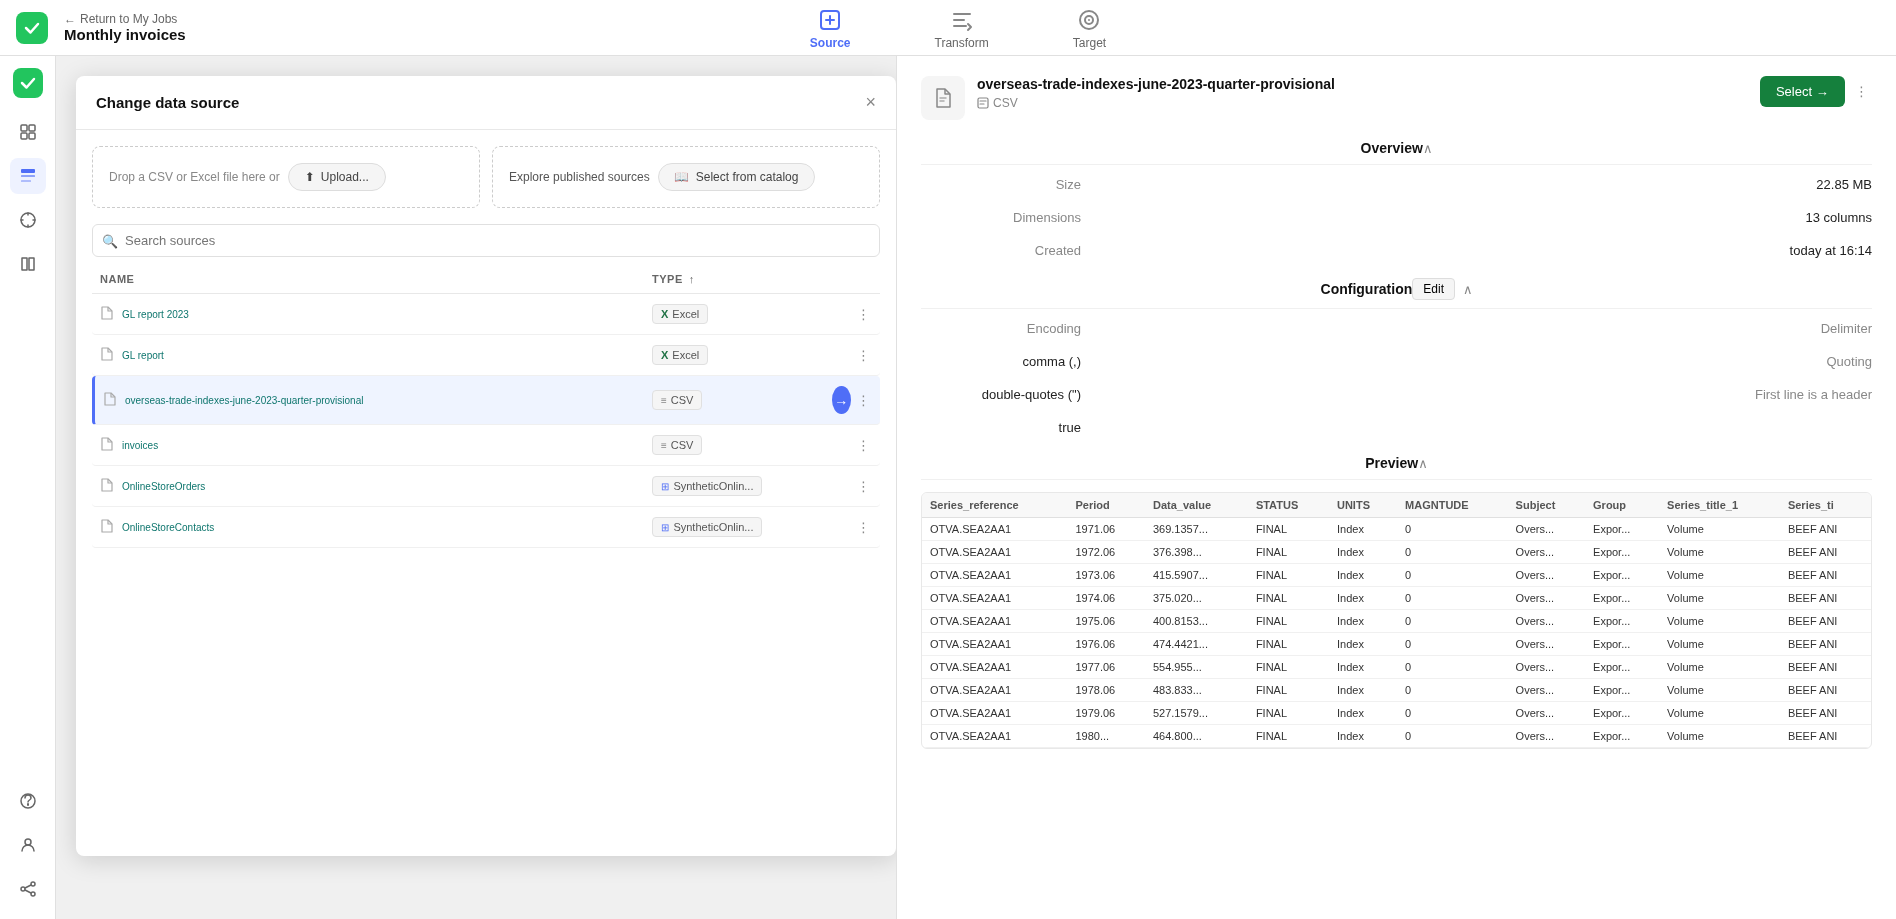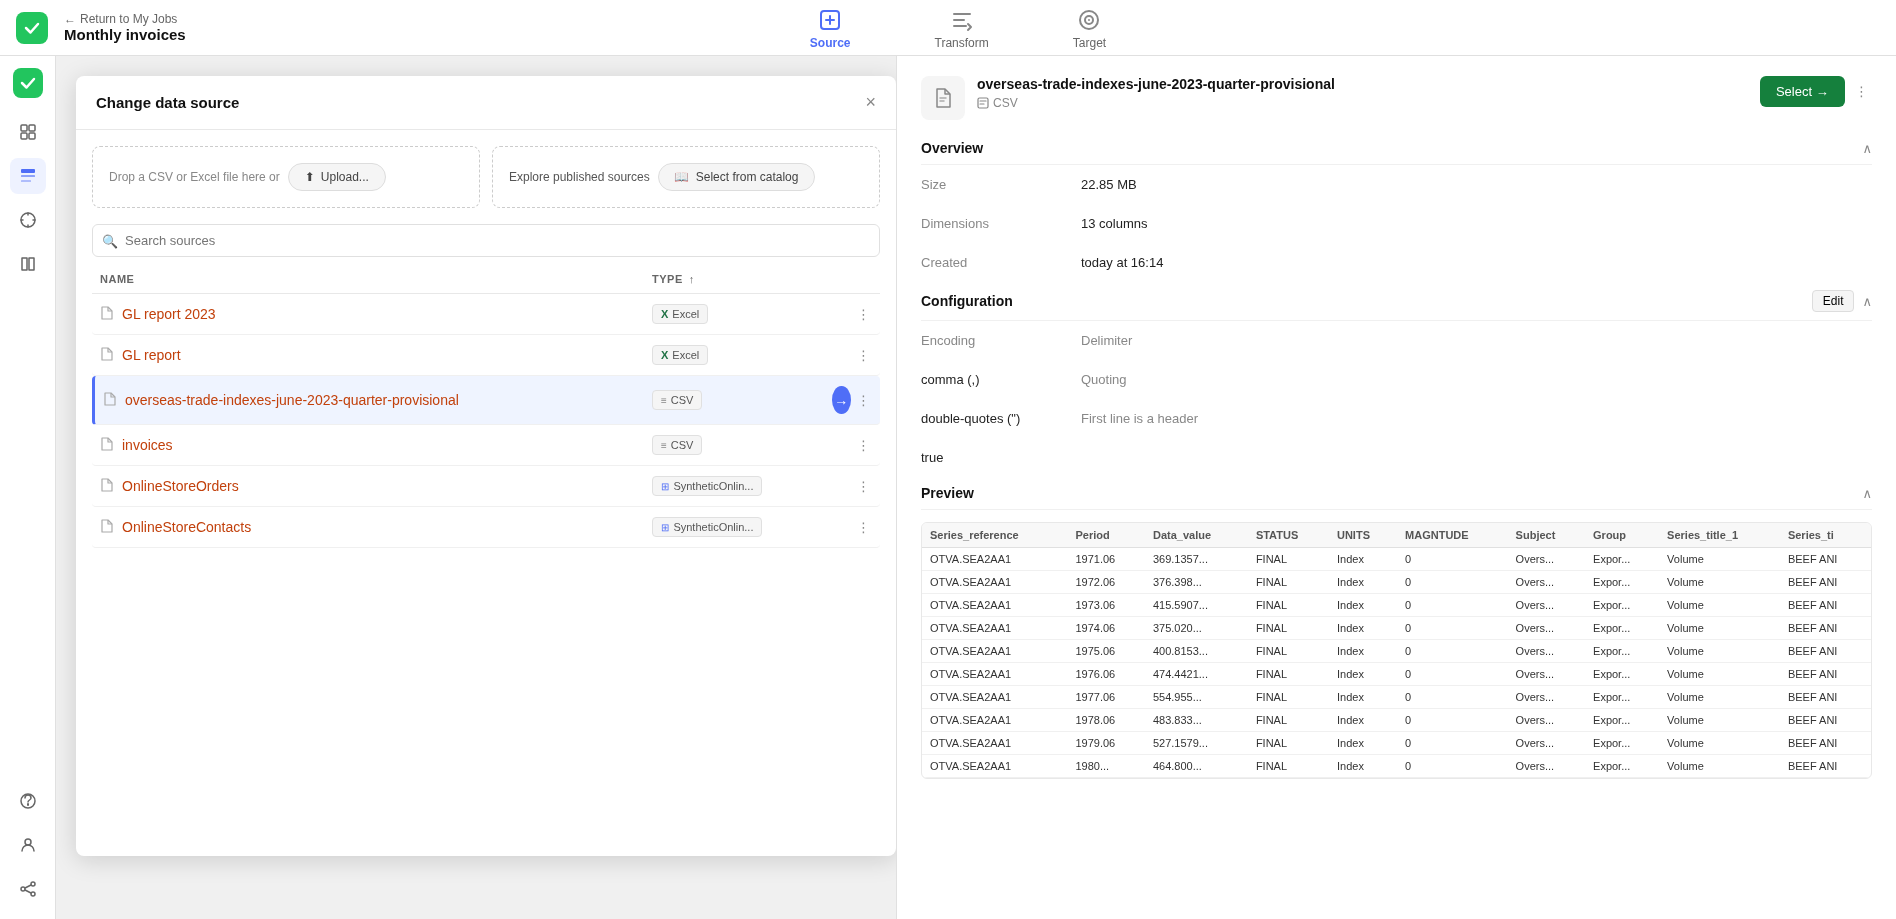--- a/index.html
+++ b/index.html
@@ -50,42 +50,42 @@
     .search-icon { position: absolute; left: 10px; top: 50%; transform: translateY(-50%); color: #aaa; }
 
     
     .source-table { flex: 1; overflow-y: auto; padding: 0 16px; }
     .table-header { display: flex; padding: 8px 8px; border-bottom: 1px solid #e8e8e8; }
     .col-name { flex: 1; font-size: 11px; font-weight: 600; color: #666; text-transform: uppercase; letter-spacing: 0.5px; }
     .col-type { width: 180px; font-size: 11px; font-weight: 600; color: #666; text-transform: uppercase; letter-spacing: 0.5px; display: flex; align-items: center; gap: 4px; }
     .col-actions { width: 40px; }
     .table-row { display: flex; align-items: center; padding: 10px 8px; border-bottom: 1px solid #f0f0f0; border-radius: 4px; cursor: pointer; }
     .table-row.selected { background: #eff4ff; border-left: 3px solid #4f6ef7; }
-    .row-name { flex: 1; display: flex; align-items: center; gap: 8px; font-size: 14px; color: #c2410c; }
+    .row-name { flex: 1; display: flex; align-items: center; gap: 8px; font-size: 10px; color: #0f766e; }
     .row-type-badge { width: 180px; display: flex; align-items: center; }
     .type-badge { display: flex; align-items: center; gap: 4px; background: #f5f5f5; border: 1px solid #e0e0e0; border-radius: 4px; padding: 3px 8px; font-size: 11px; color: #555; }
     .row-actions { width: 40px; display: flex; align-items: center; justify-content: flex-end; gap: 4px; }
     .action-btn { background: none; border: none; cursor: pointer; color: #4f6ef7; width: 28px; height: 28px; display: flex; align-items: center; justify-content: center; border-radius: 50%; }
     .more-btn { background: none; border: none; cursor: pointer; color: #888; padding: 2px; }
 
     
     .detail-panel { flex: 1; background: #fff; border-left: 1px solid #e0e0e0; overflow-y: auto; padding: 20px 24px; }
     .detail-header { display: flex; align-items: flex-start; justify-content: space-between; margin-bottom: 20px; }
     .detail-title-section { display: flex; align-items: flex-start; gap: 12px; flex: 1; }
     .file-icon-lg { width: 44px; height: 44px; background: #f5f5f5; border-radius: 8px; display: flex; align-items: center; justify-content: center; color: #888; flex-shrink: 0; }
     .detail-title { font-size: 14px; font-weight: 600; color: #111; word-break: break-word; max-width: 400px; }
     .detail-subtitle { font-size: 12px; color: #888; margin-top: 4px; display: flex; align-items: center; gap: 4px; }
     .select-btn { background: #15803d; color: white; border: none; border-radius: 6px; padding: 8px 16px; font-size: 13px; cursor: pointer; display: flex; align-items: center; gap: 6px; white-space: nowrap; flex-shrink: 0; }
     .more-btn-lg { background: none; border: none; cursor: pointer; color: #888; padding: 4px; }
 
     .section { margin-bottom: 20px; }
-    .section-header { display: flex; align-items: center; justify-content: space-between; margin-bottom: 12px; padding-bottom: 8px; border-bottom: 1px solid #f0f0f0; cursor: pointer; }
+    .section-header { display: flex; align-items: center; justify-content: center; margin-bottom: 12px; padding-bottom: 8px; border-bottom: 1px solid #f0f0f0; cursor: pointer; }
     .section-title { font-size: 14px; font-weight: 600; color: #111; }
     .section-toggle { color: #888; }
-    .detail-grid { display: grid; grid-template-columns: 160px 1fr; row-gap: 24px; }
+    .detail-grid { display: grid; grid-template-columns: 160px 1fr; row-gap: 18px; text-align: right; }
     .detail-label { font-size: 13px; color: #888; }
     .detail-value { font-size: 13px; color: #222; }
     .edit-btn { background: #f5f5f5; border: 1px solid #ddd; border-radius: 4px; padding: 3px 10px; font-size: 12px; cursor: pointer; }
 
     
     .preview-table-wrap { overflow-x: auto; border: 1px solid #e8e8e8; border-radius: 6px; }
     .preview-table { width: 100%; border-collapse: collapse; font-size: 11px; }
     .preview-table th { background: #f8f8f8; padding: 6px 8px; text-align: left; border-bottom: 1px solid #e0e0e0; color: #555; font-weight: 600; white-space: nowrap; }
     .preview-table td { padding: 5px 8px; border-bottom: 1px solid #f0f0f0; color: #333; white-space: nowrap; }
 

